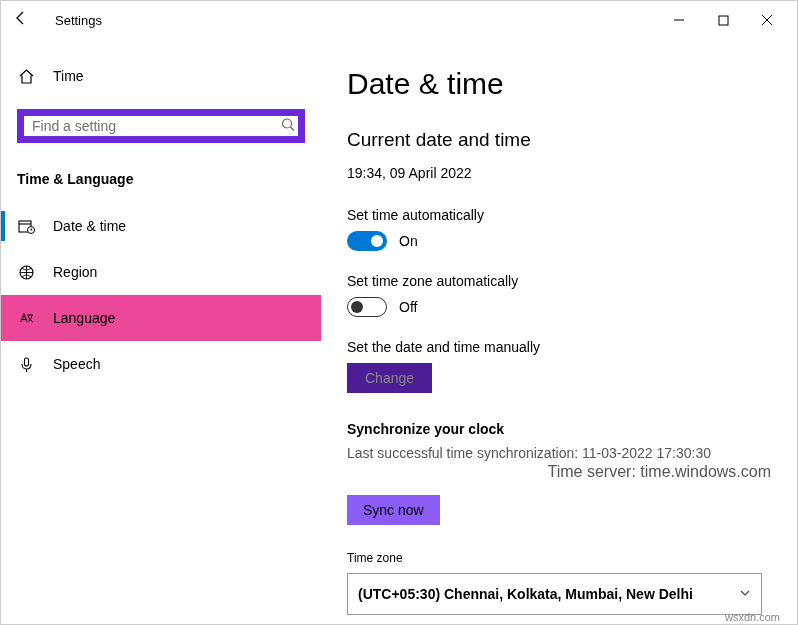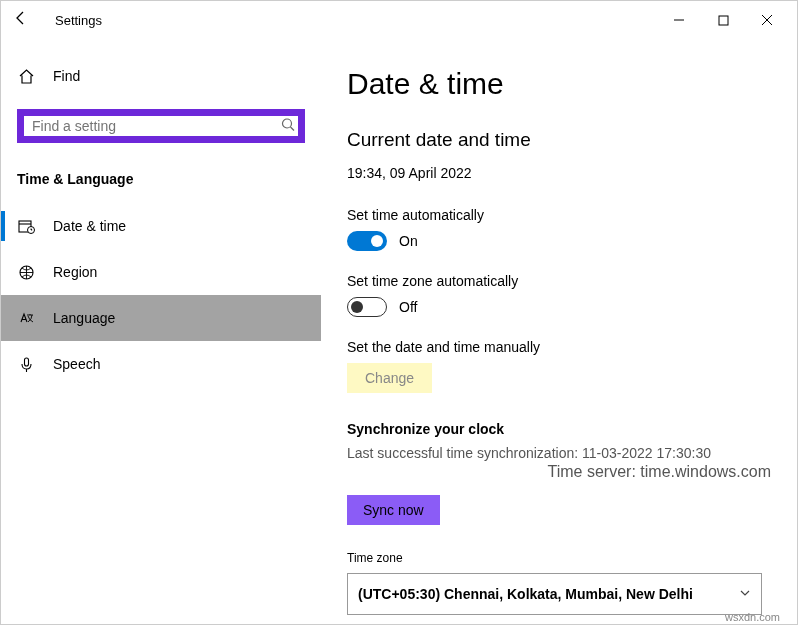--- a/index.html
+++ b/index.html
@@ -86,21 +86,21 @@
     font-size: 14px;
   }
   .nav-item.active::before {
     content: "";
     position: absolute;
     left: 0; top: 8px; bottom: 8px;
     width: 4px;
     background: #0078d4;
   }
   .nav-item.selected {
-    background: #a3a3a3;
+    background: #ec4899;
   }
   .main {
     flex: 1;
     padding: 28px 26px 0 26px;
     overflow: hidden;
   }
   .page-title {
     font-size: 30px;
     font-weight: 500;
     margin-bottom: 28px;
@@ -134,21 +134,21 @@
   }
   .toggle .knob {
     position: absolute;
     width: 12px; height: 12px; border-radius: 50%;
     top: 50%; transform: translateY(-50%);
   }
   .toggle.on .knob { background: #fff; right: 4px; }
   .toggle.off .knob { background: #333; left: 3px; }
   .btn-disabled {
     display: inline-block;
-    background: #fef9c3;
+    background: #4c1d95;
     color: #888;
     padding: 7px 18px;
     font-size: 14px;
     margin-bottom: 28px;
   }
   .btn-enabled {
     display: inline-block;
     background: #8b5cf6;
     color: #000;
     padding: 7px 16px;
@@ -226,21 +226,21 @@
   <div class="body">
 
     <div class="sidebar">
 
       <div class="home-row">
         <span class="icon">
           <svg width="17" height="17" viewBox="0 0 17 17">
               <path d="M2 8 L8.5 2 L15 8 M4 7.5 V15 H13 V7.5" stroke="#000" stroke-width="1.2" fill="none"></path>
             </svg>
         </span>
-        <span>Find</span>
+        <span>Time</span>
       </div>
 
       <div class="search-wrap">
         <div class="search-box">
           <input class="search" type="text" placeholder="Find a setting" style="">
           <span class="search-icon">
             <svg width="14" height="14" viewBox="0 0 14 14">
                 <circle cx="6" cy="6" r="4.5" stroke="#666" stroke-width="1.2" fill="none"></circle>
                 <path d="M9.5 9.5 L13 13" stroke="#666" stroke-width="1.2"></path>
               </svg>

